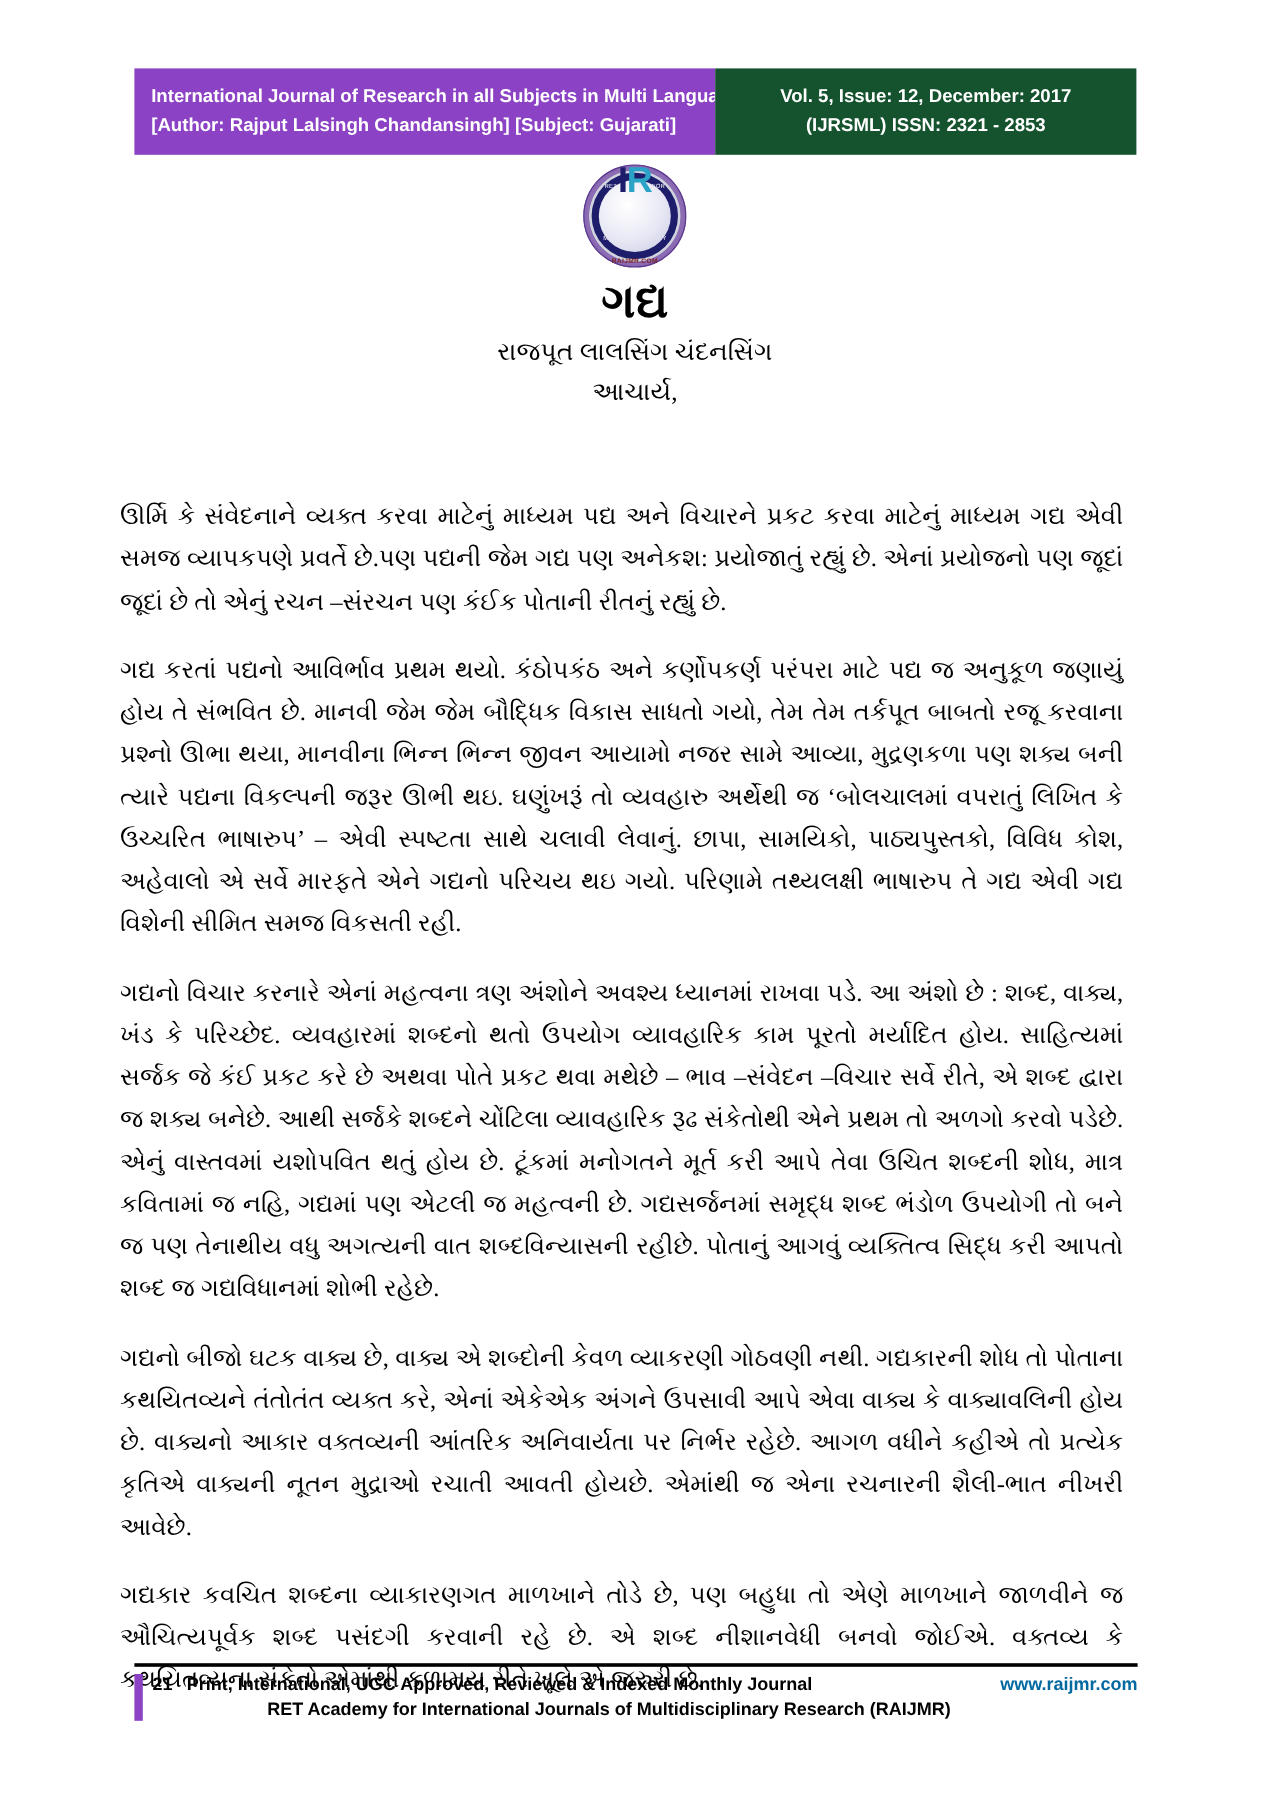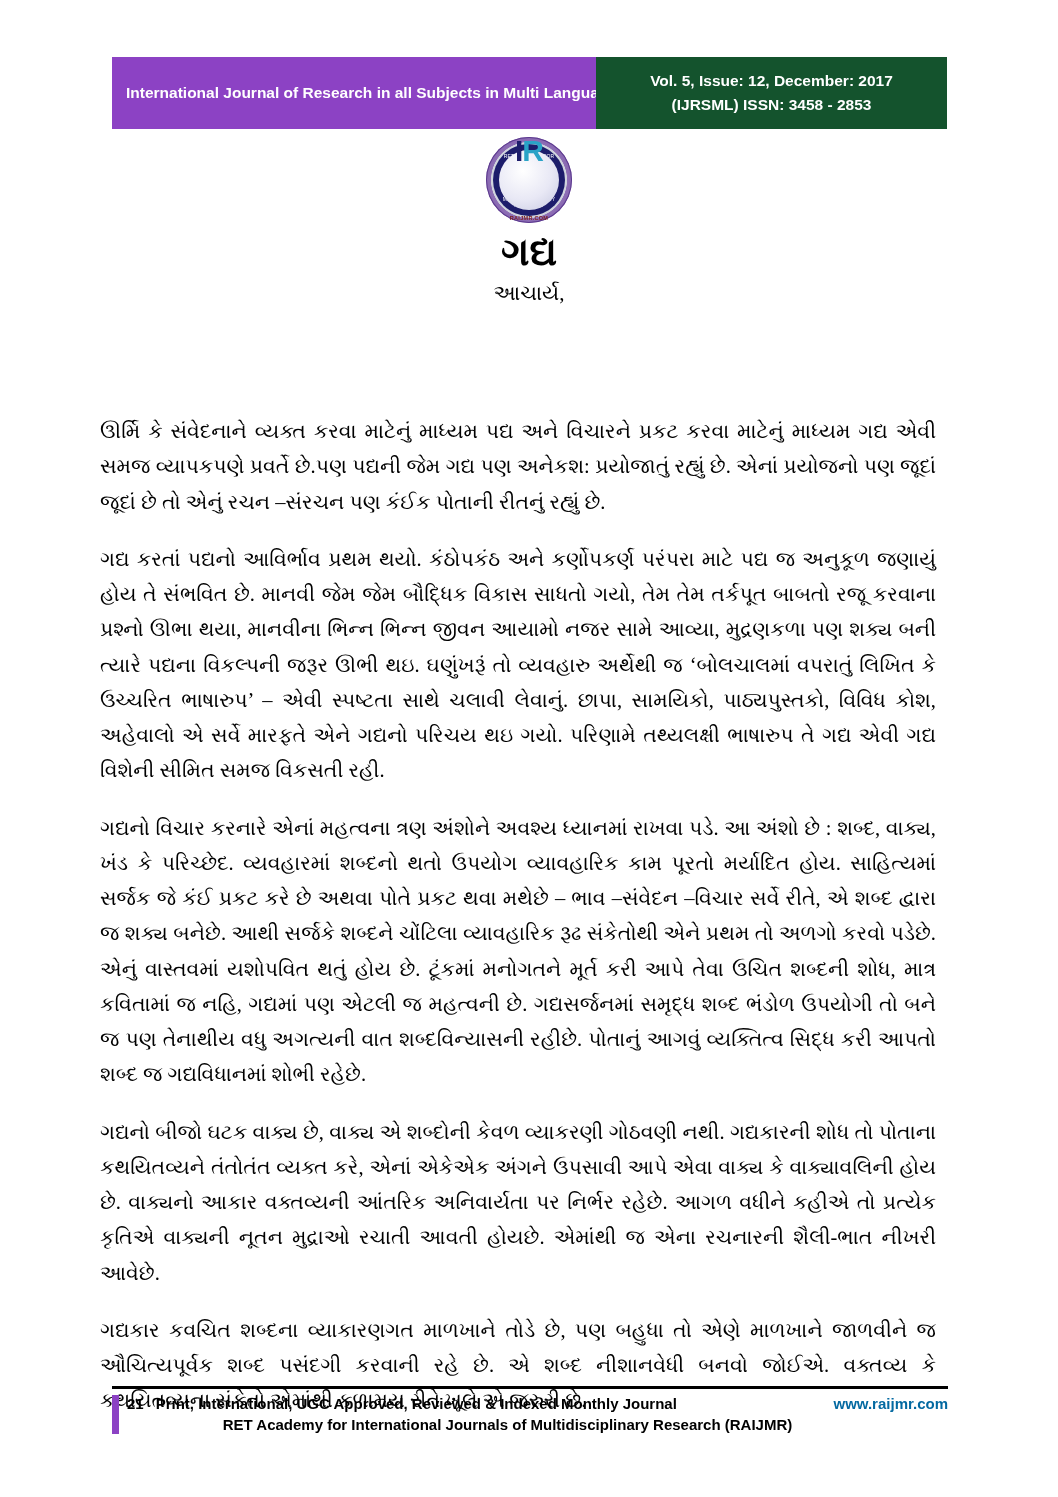--- a/index.html
+++ b/index.html
@@ -234,44 +234,46 @@
   }
 </style>
 </head>
 <body>
 
 <div class="page">
 
   <div class="header">
     <div class="header-left">
       <div>International Journal of Research in all Subjects in Multi Languages</div>
+      <div>[Author: Rajput Lalsingh Chandansingh] [Subject: Gujarati]</div>
     </div>
     <div class="header-right">
       <div>Vol. 5, Issue: 12, December: 2017</div>
-      <div>(IJRSML)  ISSN: 3458 - 2853</div>
+      <div>(IJRSML)  ISSN: 2321 - 2853</div>
     </div>
   </div>
 
   <div class="logo-wrap">
     <div class="logo">
       <div class="logo-ring">
         <div class="logo-arc">RET ACADEMY FOR INTERNATIONAL</div>
         <div class="logo-arc-bottom">JOURNALS OF MULTIDISCIPLINARY RESEARCH</div>
       </div>
       <div class="logo-inner">
         <div class="logo-letter">
           <span>I</span><span class="accent">R</span>
         </div>
         <div class="logo-domain">RAIJMR.COM</div>
       </div>
     </div>
   </div>
 
   <div class="title-block">
     <div class="doc-title">ગદ્ય</div>
+    <div class="author-line">રાજપૂત લાલસિંગ ચંદનસિંગ</div>
     <div class="designation-line">આચાર્ય,</div>
   </div>
 
   <div class="body-text">
     <p>ઊર્મિ કે સંવેદનાને વ્યક્ત કરવા માટેનું માધ્યમ પદ્ય અને વિચારને પ્રકટ  કરવા માટેનું માધ્યમ ગદ્ય એવી સમજ વ્યાપકપણે પ્રવર્તે છે.પણ પદ્યની જેમ ગદ્ય પણ અનેકશ: પ્રયોજાતું રહ્યું છે. એનાં પ્રયોજનો પણ જૂદાં  જૂદાં  છે તો એનું રચન –સંરચન પણ કંઈક પોતાની રીતનું રહ્યું છે.</p>
     <p>ગદ્ય કરતાં પદ્યનો આવિર્ભાવ પ્રથમ થયો. કંઠોપકંઠ અને કર્ણોપકર્ણ પરંપરા માટે પદ્ય જ અનુકૂળ જણાયું હોય તે સંભવિત છે. માનવી જેમ જેમ બૌદ્ધિક વિકાસ સાધતો ગયો, તેમ તેમ તર્કપૂત બાબતો રજૂ કરવાના પ્રશ્નો ઊભા થયા, માનવીના ભિન્ન ભિન્ન જીવન આયામો નજર સામે આવ્યા, મુદ્રણકળા પણ શક્ય બની ત્યારે પદ્યના વિકલ્પની જરૂર ઊભી થઇ. ઘણુંખરૂં તો વ્યવહારુ અર્થેથી જ ‘બોલચાલમાં વપરાતું લિખિત કે ઉચ્ચરિત ભાષારુપ’ – એવી સ્પષ્ટતા સાથે ચલાવી લેવાનું. છાપા, સામયિકો, પાઠ્યપુસ્તકો, વિવિધ કોશ, અહેવાલો  એ સર્વે મારફતે એને ગદ્યનો પરિચય થઇ ગયો. પરિણામે તથ્યલક્ષી ભાષારુપ તે ગદ્ય એવી ગદ્ય વિશેની સીમિત સમજ વિકસતી રહી.</p>
     <p>ગદ્યનો વિચાર કરનારે એનાં મહત્વના ત્રણ અંશોને અવશ્ય ધ્યાનમાં રાખવા પડે. આ અંશો છે : શબ્દ, વાક્ય, ખંડ  કે પરિચ્છેદ. વ્યવહારમાં શબ્દનો થતો ઉપયોગ વ્યાવહારિક કામ પૂરતો મર્યાદિત હોય. સાહિત્યમાં સર્જક જે કંઈ પ્રકટ કરે છે અથવા પોતે પ્રકટ થવા મથેછે  –  ભાવ –સંવેદન –વિચાર સર્વે રીતે, એ શબ્દ દ્વારા  જ શક્ય બનેછે.  આથી સર્જકે શબ્દને ચોંટિલા વ્યાવહારિક રૂઢ સંકેતોથી એને પ્રથમ તો અળગો કરવો પડેછે. એનું વાસ્તવમાં યશોપવિત થતું હોય છે. ટૂંકમાં મનોગતને મૂર્ત કરી આપે તેવા ઉચિત શબ્દની શોધ, માત્ર કવિતામાં જ નહિ, ગદ્યમાં પણ એટલી જ મહત્વની છે. ગદ્યસર્જનમાં સમૃદ્ધ શબ્દ ભંડોળ ઉપયોગી તો બને જ પણ તેનાથીય વધુ અગત્યની વાત શબ્દવિન્યાસની રહીછે. પોતાનું આગવું વ્યક્તિત્વ સિદ્ધ કરી આપતો શબ્દ જ ગદ્યવિધાનમાં શોભી રહેછે.</p>
     <p>ગદ્યનો બીજો ઘટક વાક્ય છે, વાક્ય એ શબ્દોની કેવળ વ્યાકરણી ગોઠવણી નથી. ગદ્યકારની શોધ તો પોતાના કથયિતવ્યને તંતોતંત વ્યક્ત કરે, એનાં  એકેએક અંગને ઉપસાવી આપે એવા વાક્ય કે વાક્યાવલિની હોય છે. વાક્યનો આકાર વક્તવ્યની આંતરિક અનિવાર્યતા પર નિર્ભર રહેછે. આગળ વધીને કહીએ તો પ્રત્યેક કૃતિએ વાક્યની નૂતન મુદ્રાઓ રચાતી આવતી હોયછે. એમાંથી જ એના રચનારની શૈલી-ભાત નીખરી આવેછે.</p>
     <p>ગદ્યકાર કવચિત શબ્દના વ્યાકારણગત માળખાને તોડે છે, પણ બહુધા તો એણે માળખાને જાળવીને જ ઔચિત્યપૂર્વક શબ્દ પસંદગી કરવાની રહે છે. એ શબ્દ નીશાનવેધી બનવો જોઈએ. વક્તવ્ય  કે  કથયિતવ્યના સંકેતો એમાંથી કળામય રીતે ખૂલે એ જરુરી છે.</p>
   </div>

